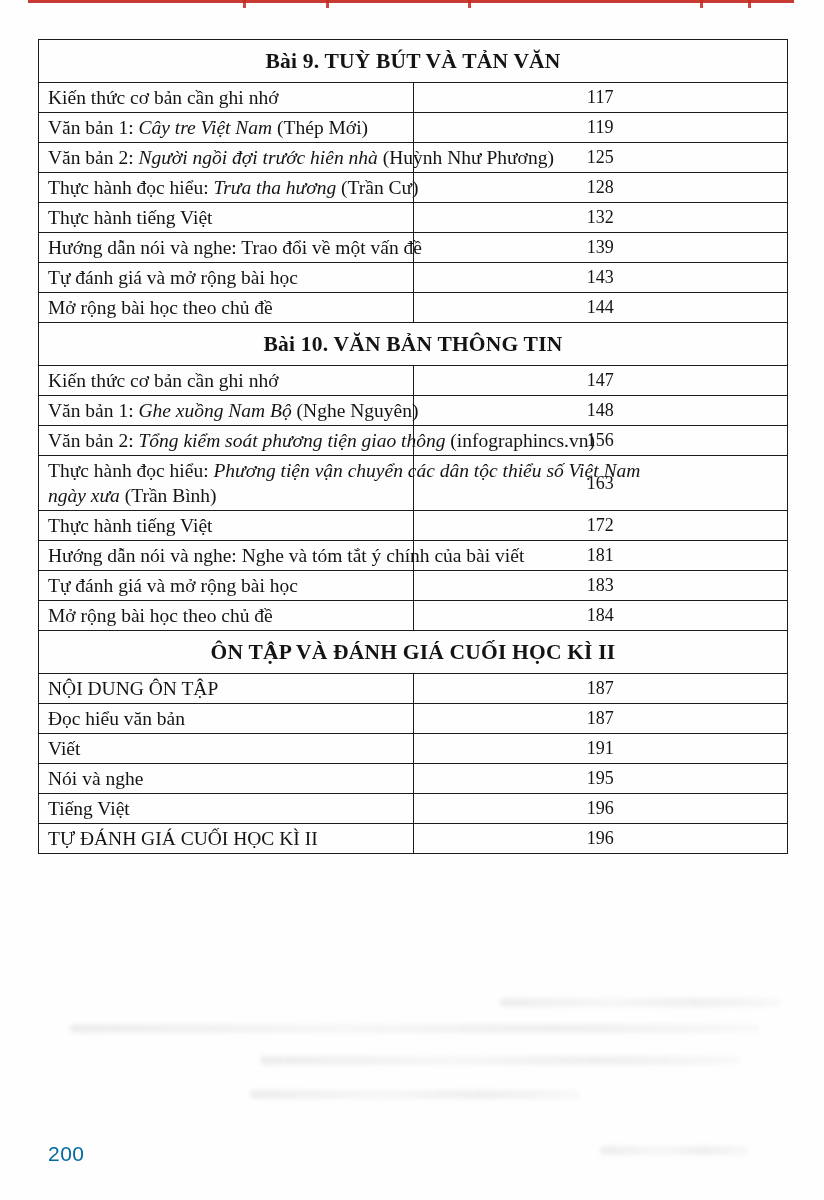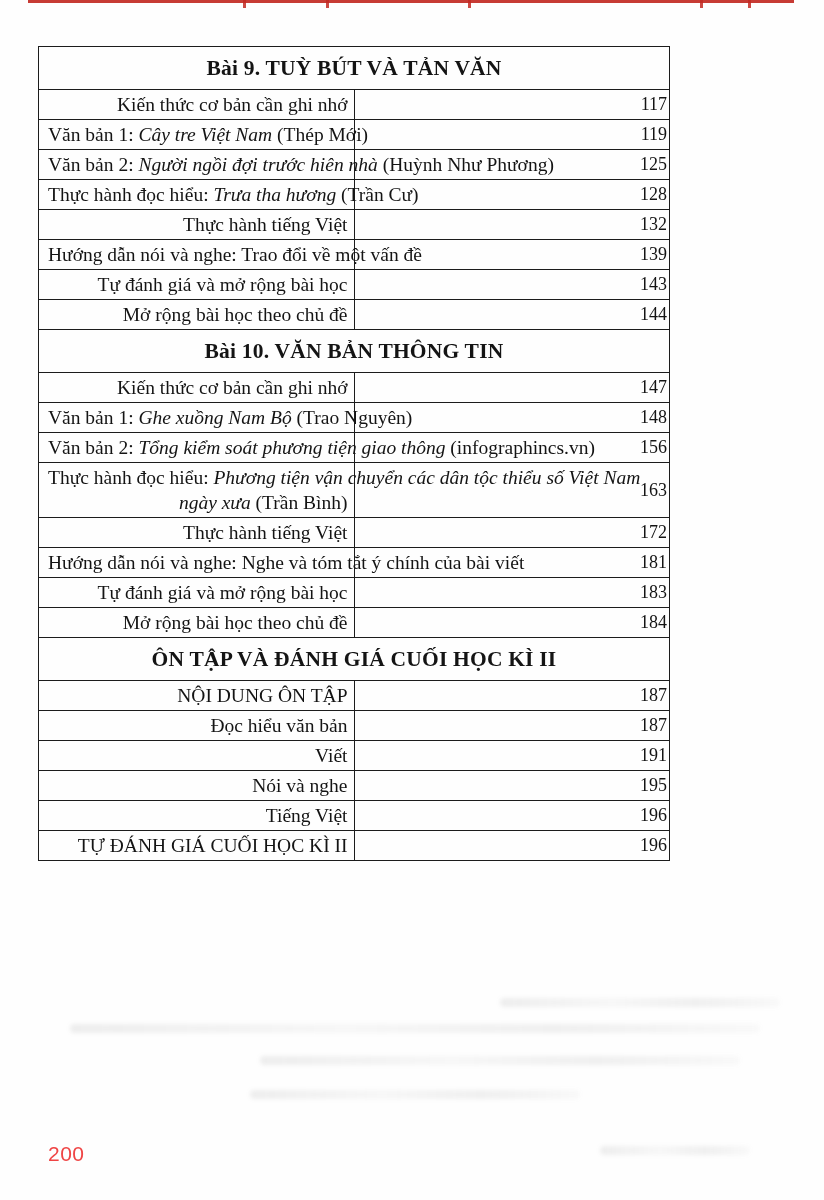--- a/index.html
+++ b/index.html
@@ -36,30 +36,29 @@
     top: 0;
     width: 3px;
     height: 8px;
     background: #c22a23;
     opacity: 0.85;
   }
 
   table.toc {
     position: absolute;
     left: 38px;
-    top: 46px;
-    width: 632px;
+    top: 39px;
+    width: 750px;
     border-collapse: collapse;
     table-layout: fixed;
   }
   table.toc td {
     border: 1.6px solid #1c1c1c;
     vertical-align: middle;
     background: transparent;
-    text-align: right;
   }
   tr.section-header td {
     text-align: center;
     font-weight: bold;
     font-size: 21.5px;
     line-height: 26px;
     padding: 8px 4px;
     letter-spacing: 0.2px;
   }
   td.entry-title {
@@ -88,21 +87,21 @@
     filter: blur(2px);
   }
 
   .footer-page-number {
     position: absolute;
     left: 48px;
     top: 1142px;
     font-family: "Liberation Sans", "DejaVu Sans", sans-serif;
     font-size: 21px;
     letter-spacing: 0.5px;
-    color: #ef4444;
+    color: #0369a1;
   }
 </style>
 </head>
 <body>
 
 <div class="scan-page">
 
   <div class="red-top-line"></div>
   <div class="red-tick" style="left:243px"></div>
   <div class="red-tick" style="left:326px"></div>
@@ -167,21 +166,21 @@
           <td colspan="2">Bài 10. VĂN BẢN THÔNG TIN</td>
         </tr>
         <tr>
           <td class="entry-title">
             <div class="entry-line"><span>Kiến thức cơ bản cần ghi nhớ</span></div>
           </td>
           <td class="entry-page">147</td>
         </tr>
         <tr>
           <td class="entry-title">
-            <div class="entry-line"><span>Văn bản 1: </span><span class="it">Ghe xuồng Nam Bộ</span><span> (Trao Nguyên)</span></div>
+            <div class="entry-line"><span>Văn bản 1: </span><span class="it">Ghe xuồng Nam Bộ</span><span> (Nghe Nguyên)</span></div>
           </td>
           <td class="entry-page">148</td>
         </tr>
         <tr>
           <td class="entry-title">
             <div class="entry-line"><span>Văn bản 2: </span><span class="it">Tổng kiểm soát phương tiện giao thông</span><span> (infographincs.vn)</span></div>
           </td>
           <td class="entry-page">156</td>
         </tr>
         <tr>

